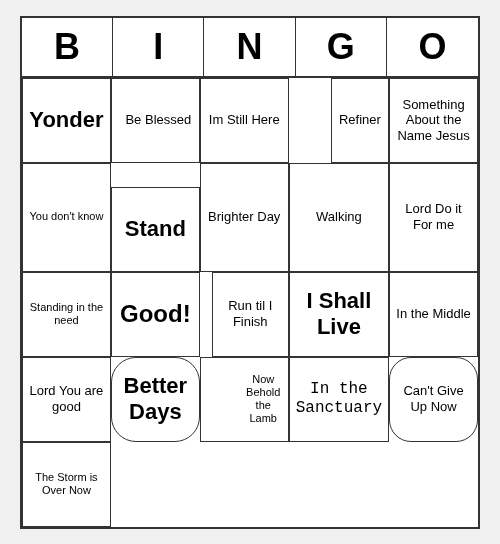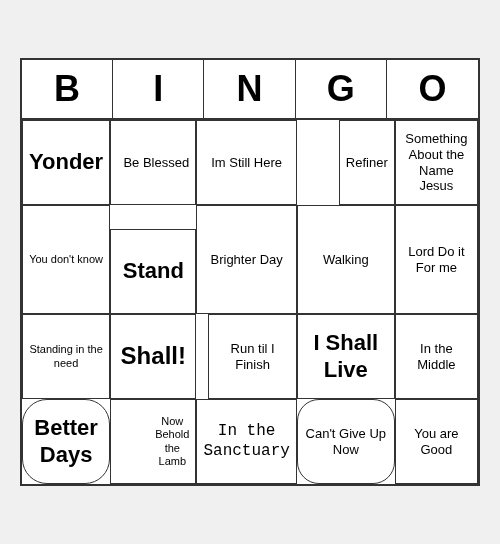--- a/index.html
+++ b/index.html
@@ -63,23 +63,24 @@
       <div class="bingo-cell" style="font-size: 13px; padding-left: 12px;">Be Blessed</div>
       <div class="bingo-cell" style="font-size: 13px;">Im Still Here</div>
       <div class="bingo-cell" style="font-size: 13px; margin-left: 42px;">Refiner</div>
       <div class="bingo-cell" style="font-size: 13px;">Something About the Name Jesus</div>
       <div class="bingo-cell" style="font-size: 11px; text-align: center;">You don't know</div>
       <div class="bingo-cell" style="font-size: 22px; font-weight: bold; margin-top: 24px;">Stand</div>
       <div class="bingo-cell" style="font-size: 13px;">Brighter Day</div>
       <div class="bingo-cell" style="font-size: 13px;">Walking</div>
       <div class="bingo-cell" style="font-size: 13px;">Lord Do it For me</div>
       <div class="bingo-cell" style="font-size: 11px;">Standing in the need</div>
-      <div class="bingo-cell" style="font-size: 24px; font-weight: bold;">Shall!</div>
+      <div class="bingo-cell" style="font-size: 24px; font-weight: bold;">Good!</div>
       <div class="bingo-cell" style="font-size: 13px; margin-left: 12px;">Run til I Finish</div>
       <div class="bingo-cell" style="font-size: 22px; font-weight: bold;">I Shall Live</div>
       <div class="bingo-cell" style="font-size: 13px;">In the Middle</div>
+      <div class="bingo-cell" style="font-size: 13px;">Lord You are good</div>
       <div class="bingo-cell" style="font-size: 22px; font-weight: bold; border-radius: 25px;">Better Days</div>
       <div class="bingo-cell" style="font-size: 11px; padding-left: 44px;">Now Behold the Lamb</div>
       <div class="bingo-cell" style="font-size: 16px; font-family: Liberation Mono, monospace;">In the Sanctuary</div>
       <div class="bingo-cell" style="font-size: 13px; border-radius: 22px;">Can't Give Up Now</div>
-      <div class="bingo-cell" style="font-size: 13px;">You are Good</div>
+      <div class="bingo-cell" style="font-size: 11px;">The Storm is Over Now</div>
     </div>
 </div>
 
 </body></html>

